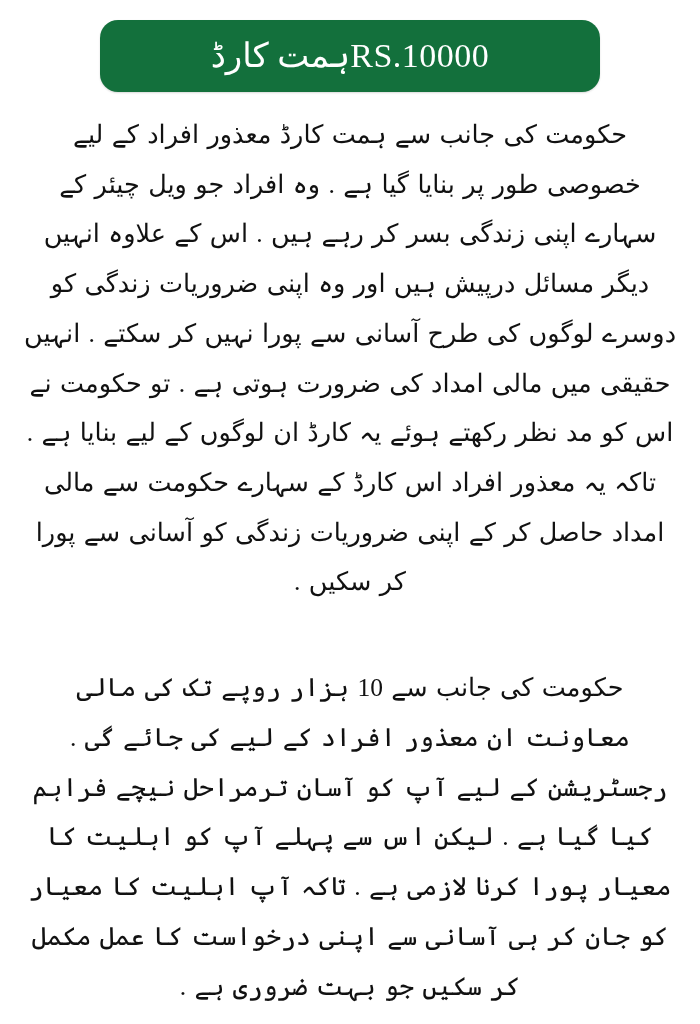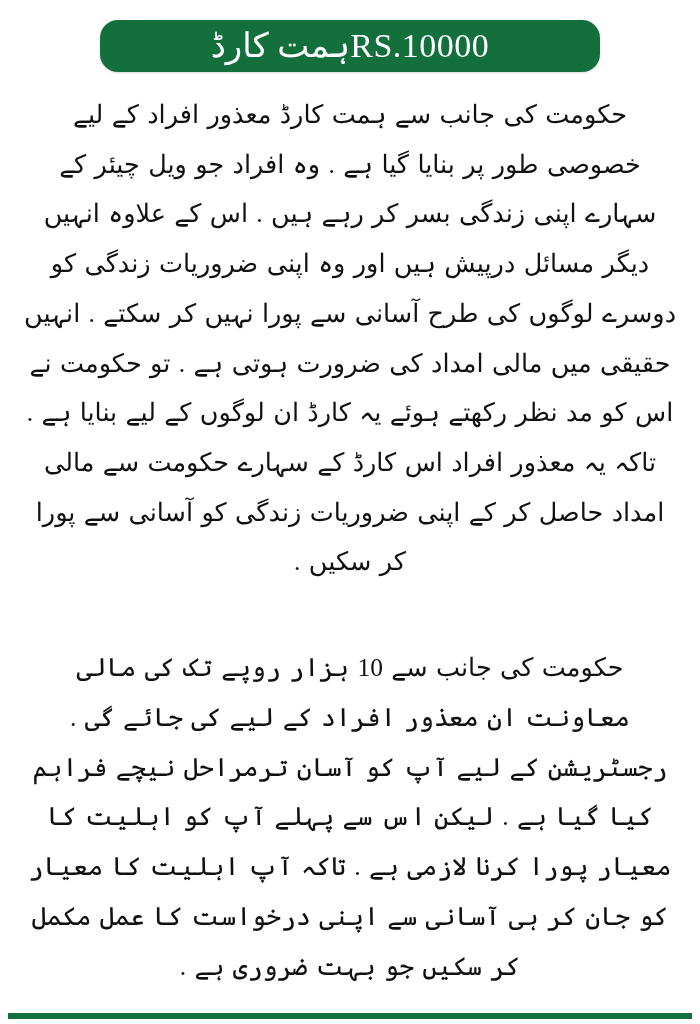--- a/index.html
+++ b/index.html
@@ -24,21 +24,21 @@
   }
 
   
   .banner-wrap {
     padding: 20px 100px 4px 100px;
     box-sizing: border-box;
   }
   .banner {
     background: #13703c;
     border-radius: 18px;
-    height: 52px;
+    height: 72px;
     display: flex;
     align-items: center;
     justify-content: center;
     direction: rtl;
     box-shadow: 0 1px 2px rgba(0,0,0,0.15);
   }
   .banner-text {
     color: #ffffff;
     font-size: 34px;
     line-height: 1;

